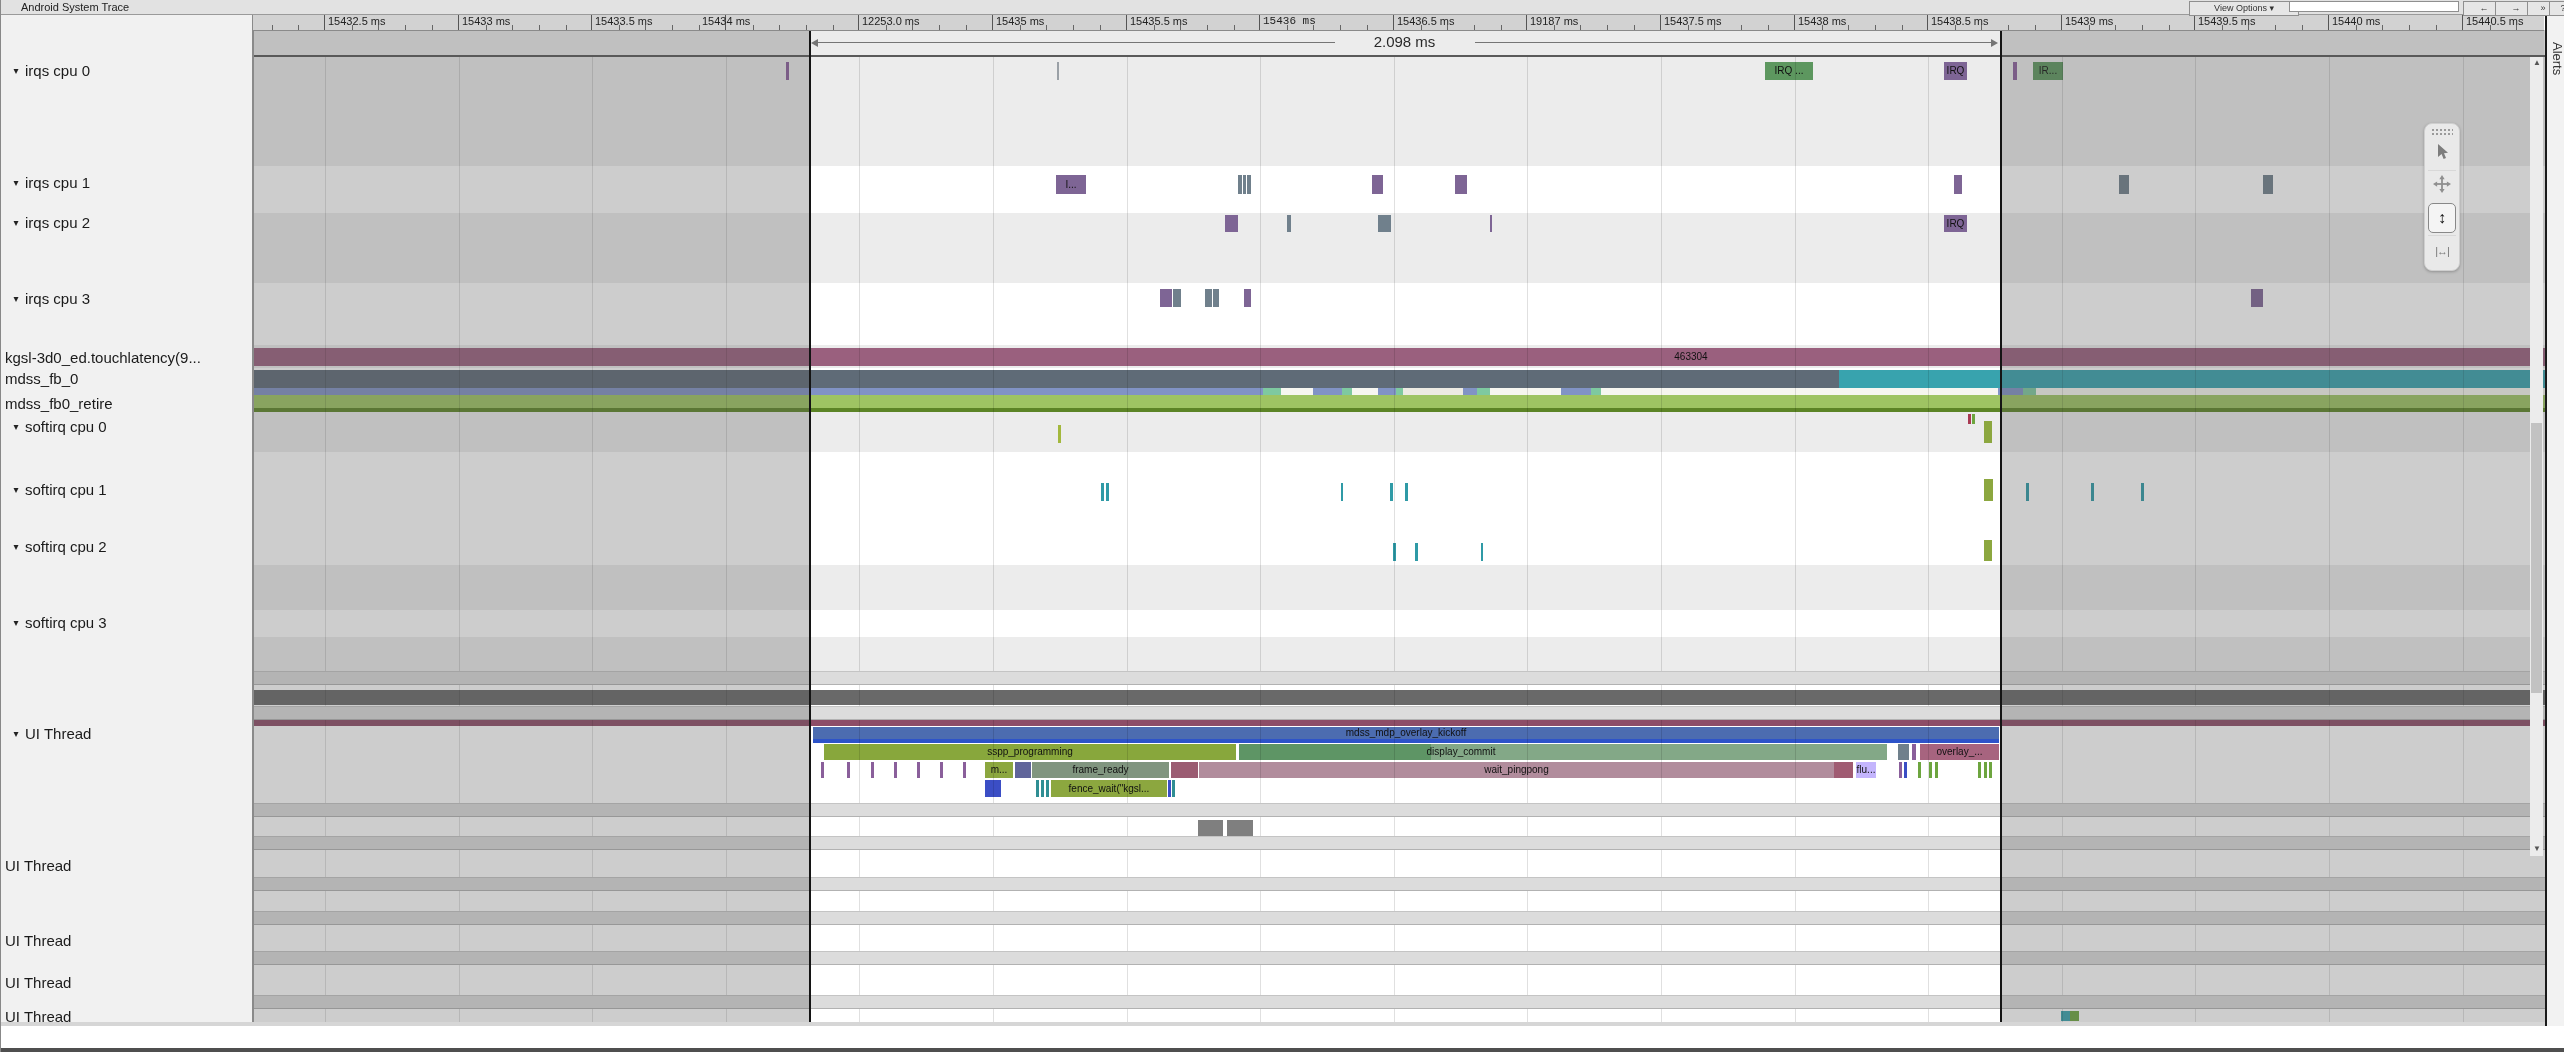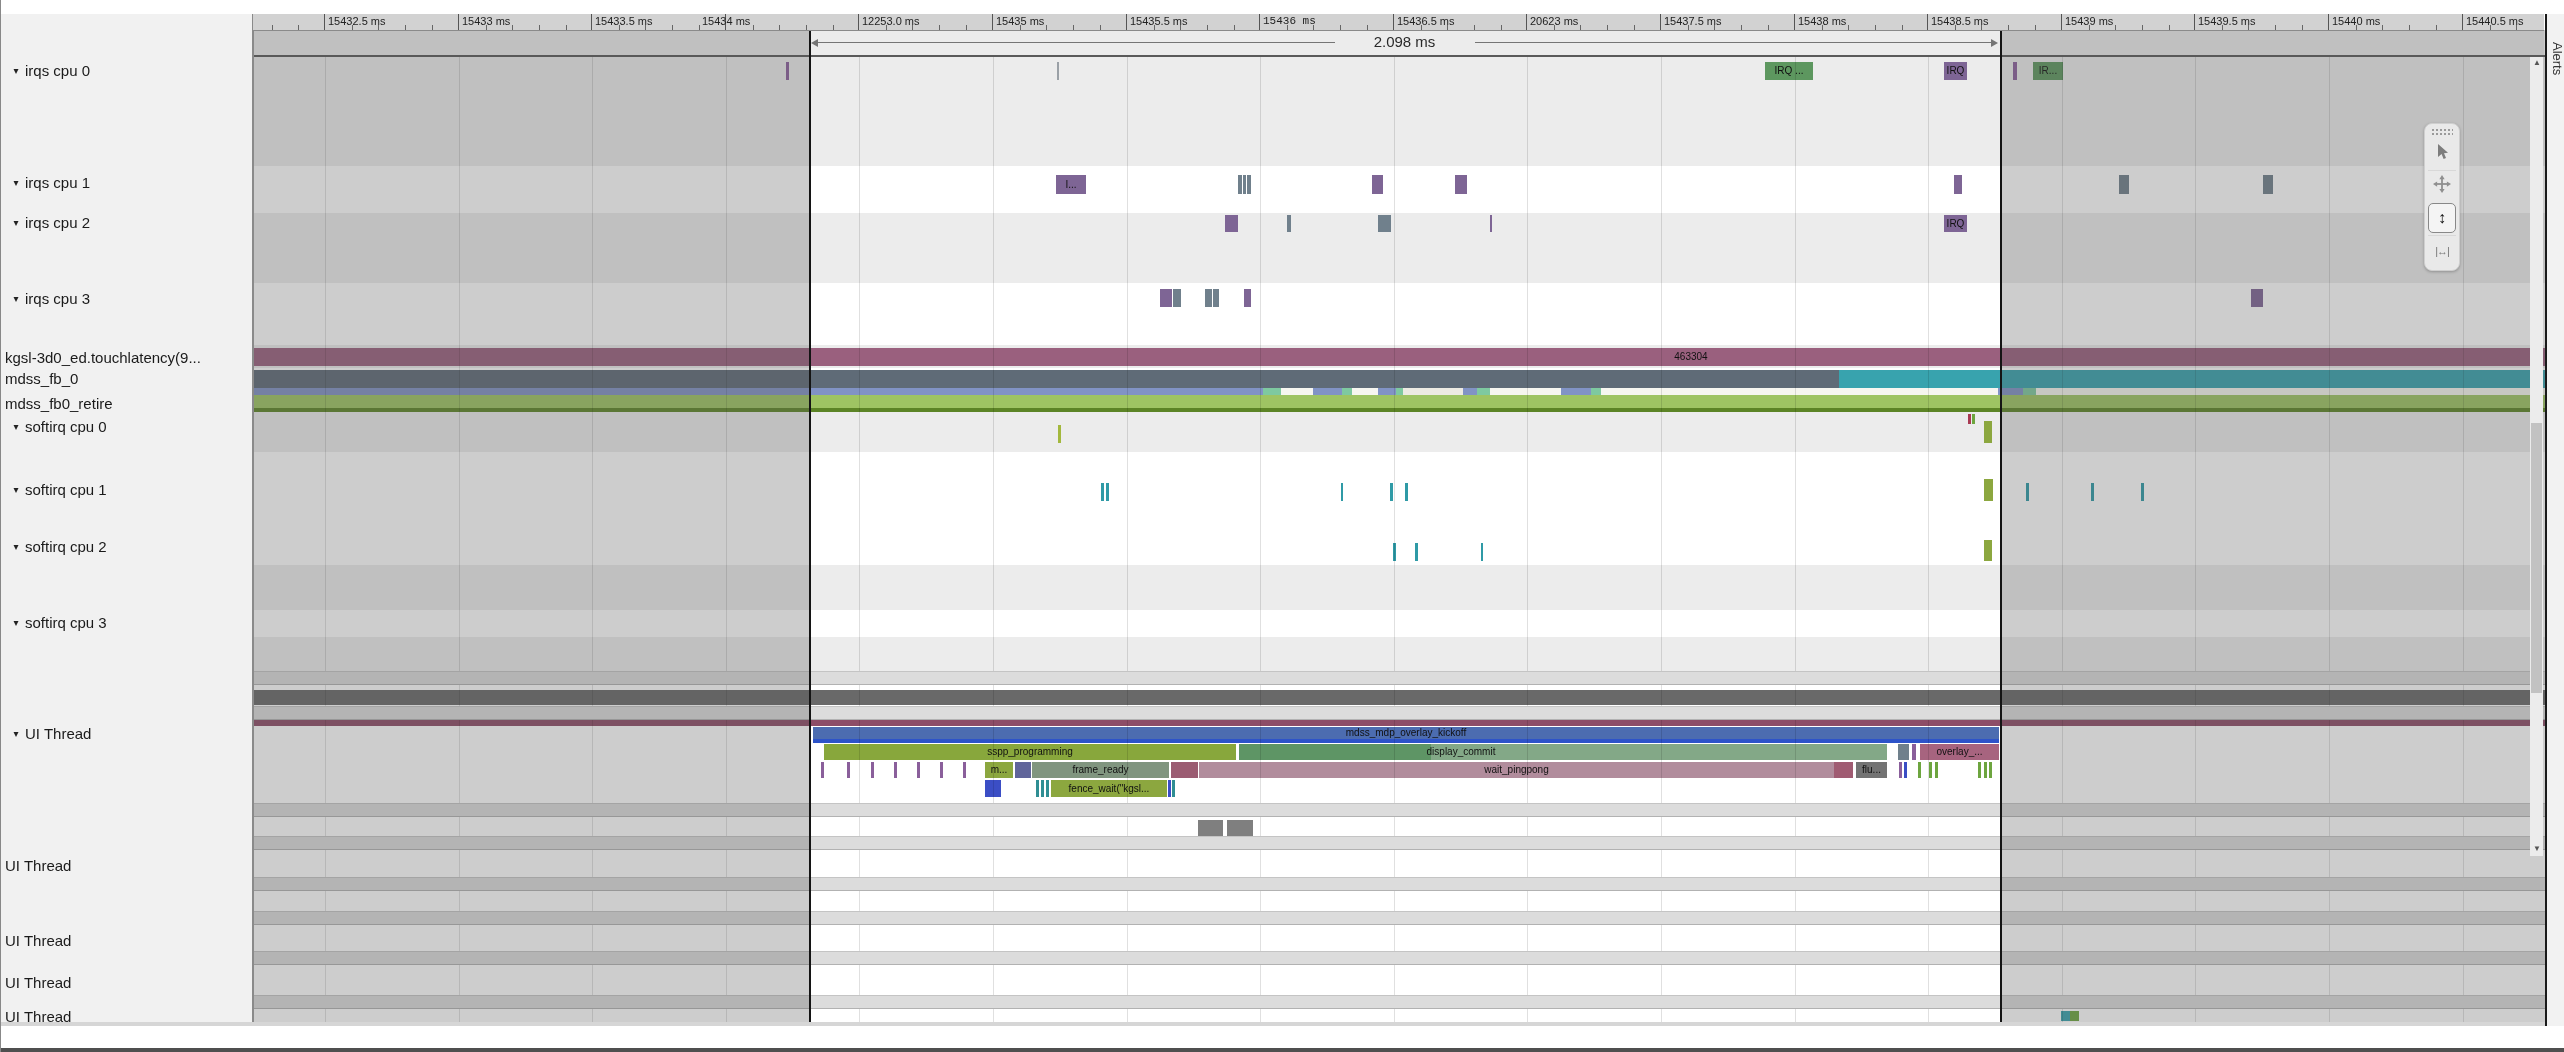--- a/index.html
+++ b/index.html
@@ -213,21 +213,21 @@
       <div class="slice" style="position: absolute; left: 893px; top: 762px; width: 3px; height: 16px; background: rgb(138, 95, 155); line-height: 16px;"></div>
       <div class="slice" style="position: absolute; left: 916px; top: 762px; width: 3px; height: 16px; background: rgb(138, 95, 155); line-height: 16px;"></div>
       <div class="slice" style="position: absolute; left: 939px; top: 762px; width: 3px; height: 16px; background: rgb(138, 95, 155); line-height: 16px;"></div>
       <div class="slice" style="position: absolute; left: 962px; top: 762px; width: 3px; height: 16px; background: rgb(138, 95, 155); line-height: 16px;"></div>
       <div class="slice" style="position: absolute; left: 984px; top: 762px; width: 28px; height: 16px; background: rgb(140, 167, 63); line-height: 16px;">m...</div>
       <div class="slice" style="position: absolute; left: 1014px; top: 762px; width: 16px; height: 16px; background: rgb(96, 101, 154); line-height: 16px;"></div>
       <div class="slice" style="position: absolute; left: 1031px; top: 762px; width: 137px; height: 16px; background: rgb(128, 149, 127); line-height: 16px;">frame_ready</div>
       <div class="slice" style="position: absolute; left: 1170px; top: 762px; width: 27px; height: 16px; background: rgb(155, 92, 114); line-height: 16px;"></div>
       <div class="slice" style="position: absolute; left: 1198px; top: 762px; width: 635px; height: 16px; background: rgb(177, 140, 156); line-height: 16px;">wait_pingpong</div>
       <div class="slice" style="position: absolute; left: 1833px; top: 762px; width: 19px; height: 16px; background: rgb(160, 91, 114); line-height: 16px;"></div>
-      <div class="slice" style="position: absolute; left: 1855px; top: 762px; width: 31px; height: 16px; background: #737373; line-height: 16px;">flu...</div>
+      <div class="slice" style="position: absolute; left: 1855px; top: 762px; width: 20px; height: 16px; background: #c4b5fd; line-height: 16px;">flu...</div>
       <div class="slice" style="position: absolute; left: 1898px; top: 762px; width: 3px; height: 16px; background: rgb(138, 95, 155); line-height: 16px;"></div>
       <div class="slice" style="position: absolute; left: 1903px; top: 762px; width: 3px; height: 16px; background: rgb(59, 78, 197); line-height: 16px;"></div>
       <div class="slice" style="position: absolute; left: 1917px; top: 762px; width: 3px; height: 16px; background: rgb(109, 165, 63); line-height: 16px;"></div>
       <div class="slice" style="position: absolute; left: 1928px; top: 762px; width: 3px; height: 16px; background: rgb(109, 165, 63); line-height: 16px;"></div>
       <div class="slice" style="position: absolute; left: 1934px; top: 762px; width: 3px; height: 16px; background: rgb(109, 165, 63); line-height: 16px;"></div>
       <div class="slice" style="position: absolute; left: 1977px; top: 762px; width: 3px; height: 16px; background: rgb(109, 165, 63); line-height: 16px;"></div>
       <div class="slice" style="position: absolute; left: 1983px; top: 762px; width: 3px; height: 16px; background: rgb(109, 165, 63); line-height: 16px;"></div>
       <div class="slice" style="position: absolute; left: 1988px; top: 762px; width: 3px; height: 16px; background: rgb(109, 165, 63); line-height: 16px;"></div>
       <div class="slice" style="position: absolute; left: 984px; top: 780px; width: 16px; height: 17px; background: rgb(59, 78, 197); line-height: 17px;"></div>
       <div class="slice" style="position: absolute; left: 1035px; top: 780px; width: 3px; height: 17px; background: rgb(47, 142, 147); line-height: 17px;"></div>
@@ -393,21 +393,21 @@
       <div class="ruler-tick-minor" style="position: absolute; left: 1060.4px;"></div>
       <div class="ruler-tick-minor" style="position: absolute; left: 1087.1px;"></div>
       <div class="ruler-tick-minor" style="position: absolute; left: 1113.8px;"></div>
       <div class="ruler-tick-major" style="position: absolute; left: 1140px;"></div>
       <div class="ruler-label" style="position: absolute; left: 1144px;">15436.5 ms</div>
       <div class="ruler-tick-minor" style="position: absolute; left: 1167.7px;"></div>
       <div class="ruler-tick-minor" style="position: absolute; left: 1194.4px;"></div>
       <div class="ruler-tick-minor" style="position: absolute; left: 1221.1px;"></div>
       <div class="ruler-tick-minor" style="position: absolute; left: 1247.8px;"></div>
       <div class="ruler-tick-major" style="position: absolute; left: 1273px;"></div>
-      <div class="ruler-label" style="position: absolute; left: 1277px;">20623 ms</div>
+      <div class="ruler-label" style="position: absolute; left: 1277px;">19187 ms</div>
       <div class="ruler-tick-minor" style="position: absolute; left: 1300.7px;"></div>
       <div class="ruler-tick-minor" style="position: absolute; left: 1327.4px;"></div>
       <div class="ruler-tick-minor" style="position: absolute; left: 1354.1px;"></div>
       <div class="ruler-tick-minor" style="position: absolute; left: 1380.8px;"></div>
       <div class="ruler-tick-major" style="position: absolute; left: 1407px;"></div>
       <div class="ruler-label" style="position: absolute; left: 1411px;">15437.5 ms</div>
       <div class="ruler-tick-minor" style="position: absolute; left: 1434.7px;"></div>
       <div class="ruler-tick-minor" style="position: absolute; left: 1461.4px;"></div>
       <div class="ruler-tick-minor" style="position: absolute; left: 1488.1px;"></div>
       <div class="ruler-tick-minor" style="position: absolute; left: 1514.8px;"></div>
@@ -442,20 +442,29 @@
       <div class="ruler-tick-minor" style="position: absolute; left: 2156.1px;"></div>
       <div class="ruler-tick-minor" style="position: absolute; left: 2182.8px;"></div>
       <div class="ruler-tick-major" style="position: absolute; left: 2209px;"></div>
       <div class="ruler-label" style="position: absolute; left: 2213px;">15440.5 ms</div>
       <div class="ruler-tick-minor" style="position: absolute; left: 2236.7px;"></div>
       <div class="ruler-tick-minor" style="position: absolute; left: 2263.4px;"></div>
       <div class="ruler-tick-minor" style="position: absolute; left: 45.3px;"></div>
       <div class="ruler-tick-minor" style="position: absolute; left: 18.6px;"></div>
     </div>
 
+  <div id="title-bar">
+    <span id="title-text">Android System Trace</span>
+    <button class="tb-ctl" style="left:2188px;width:96px;">View Options ▾</button>
+    <input id="search-input" style="left: 2288px; width: 170px;" value="">
+    <button class="tb-ctl" style="left:2462px;width:28px;">←</button>
+    <button class="tb-ctl" style="left:2494px;width:28px;">→</button>
+    <button class="tb-ctl" style="left:2526px;width:18px;">»</button>
+    <button class="tb-ctl" style="left:2548px;width:14px;">?</button>
+  </div>
 
   <div id="alerts-strip">
     <span id="alerts-label">Alerts</span>
   </div>
 
   <div id="scrollbar"></div>
   <div id="scroll-up">▲</div>
   <div id="scroll-thumb"></div>
   <div id="scroll-down">▼</div>
 

